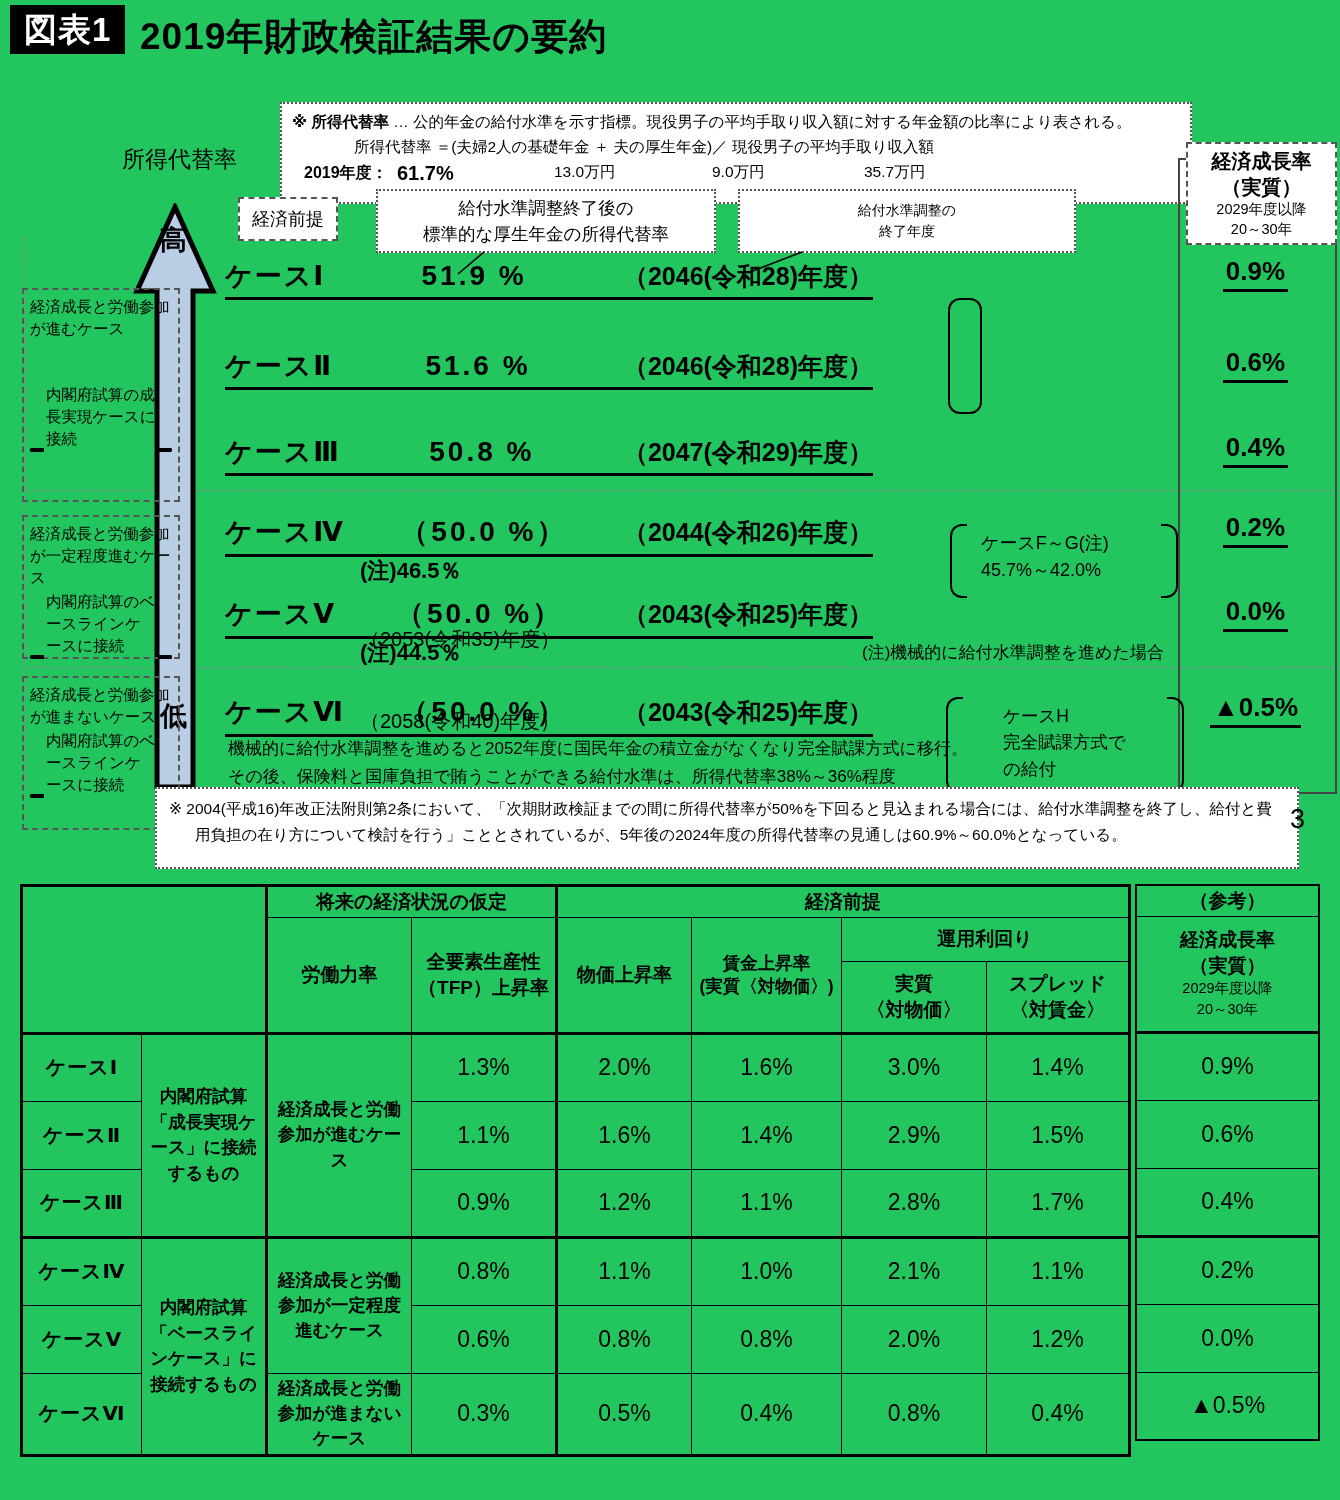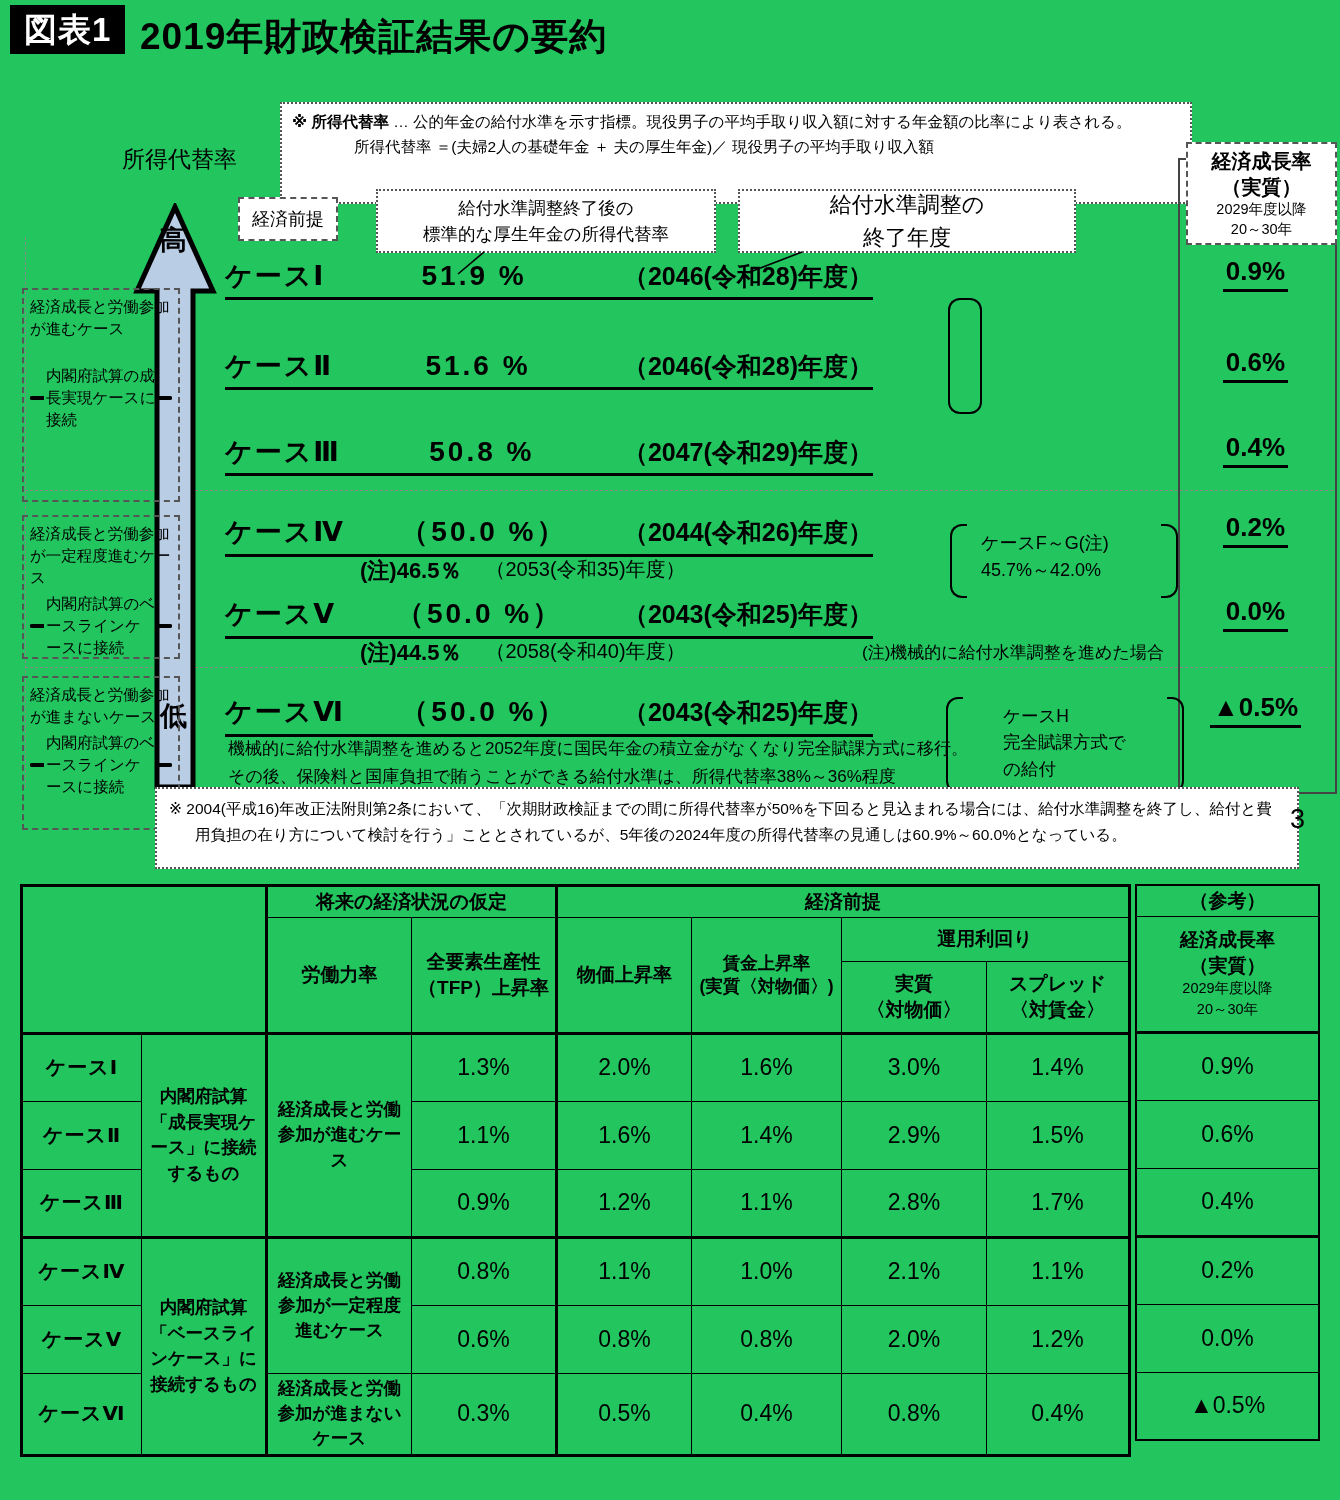--- a/index.html
+++ b/index.html
@@ -23,36 +23,36 @@
   .defbox .l2 { padding-left:62px; }
   .defbox .l3 { position:relative; height:26px; }
   .defbox .l3 span { position:absolute; top:0; }
 
   
   .case-row { display:flex; justify-content:space-between; align-items:baseline;
               border-bottom:3px solid #000; padding-bottom:3px; white-space:nowrap; }
   .c-name { font-size:27px; font-weight:600; letter-spacing:2px; }
   .c-rate { font-size:28px; font-weight:bold; letter-spacing:3px; }
   .c-year { font-size:25px; font-weight:bold; }
-  .sub-row { display:flex; gap:24px; white-space:nowrap; }
+  .sub-row { display:flex; gap:40px; white-space:nowrap;flex-direction:column; }
   .sr-rate { font-size:22px; font-weight:bold; }
   .sr-year { font-size:20px; }
 
   
   .gcol { border:2.5px solid #444; background:transparent; }
   .gval-wrap { width:155px; text-align:center; }
   .gval { display:inline-block; font-size:26px; font-weight:bold; border-bottom:3px solid #000; padding:0 3px 2px; }
 
   
   .hdash { border-top:1.5px dashed #888; height:0; }
   .vdash { border-left:1.5px dashed #888; width:0; }
 
   
   .grpbox { border:2px dashed #555; font-size:15.5px; line-height:1.42; padding:6px 6px; }
-  .paren-group { display:flex; align-items:center; margin-top:4px; }
+  .paren-group { display:flex; align-items:flex-end; margin-top:4px; }
   .bracket { width:12px; border:2px solid #000; }
   .bracket-l { border-right:none; border-radius:12px 0 0 12px; }
   .bracket-r { border-left:none; border-radius:0 12px 12px 0; }
   .paren-text { flex:1; padding:2px 2px; }
 
   
   .snote { display:flex; align-items:stretch; }
   .snote .bracket { width:15px; }
   .snote-text { flex:1; padding:6px 4px 6px 14px; font-size:18px; line-height:1.5; }
 
@@ -82,38 +82,45 @@
   <div class="abs" style="left:10px; top:8px;">
     <span class="fig-tag">図表1</span>
   </div>
   <div class="abs page-title" style="left:140px; top:12px;">2019年財政検証結果の要約</div>
 
   <div class="abs dotbox defbox" style="left:280px; top:102px; width:888px; height:86px;">
     <div class="nowrap">
       <span style="font-weight:bold;">※ 所得代替率</span><span> … 公的年金の給付水準を示す指標。現役男子の平均手取り収入額に対する年金額の比率により表される。</span>
     </div>
     <div class="l2 nowrap">所得代替率 ＝(夫婦2人の基礎年金 ＋ 夫の厚生年金)／ 現役男子の平均手取り収入額</div>
+    <div class="l3">
+      <span style="left:12px; font-weight:bold; font-size:16px;">2019年度：</span>
+      <span style="left:105px; font-weight:bold; font-size:20px; top:-3px;">61.7%</span>
+      <span style="left:262px;">13.0万円</span>
+      <span style="left:420px;">9.0万円</span>
+      <span style="left:572px;">35.7万円</span>
+    </div>
   </div>
 
   <div class="abs" style="left:122px; top:144px; font-size:23px;">所得代替率</div>
 
   <div class="abs vdash" style="left:25px; top:237px; height:551px;"></div>
   <div class="abs hdash" style="left:25px; top:490px; width:1308px;"></div>
   <div class="abs hdash" style="left:25px; top:667px; width:1308px;"></div>
 
   <svg class="abs" style="left:133px; top:203px;" width="84" height="590" viewBox="0 0 84 590">
     <polygon points="42,4 4,88 24,88 24,584 60,584 60,88 80,88" stroke="#000" stroke-width="5" stroke-linejoin="miter" fill="#b9cde5"></polygon>
   </svg>
   <div class="abs" style="left:160px; top:222px; font-size:27px; font-weight:bold;">高</div>
   <div class="abs" style="left:160px; top:698px; font-size:27px; font-weight:bold;">低</div>
 
   <div class="abs dashbox ctr" style="left:238px; top:197px; width:96px; height:40px; font-size:18px;">経済前提</div>
   <div class="abs dotbox ctr pre" style="left:376px; top:189px; width:336px; height:60px; font-size:17.5px; line-height:1.5;">給付水準調整終了後の
 標準的な厚生年金の所得代替率</div>
-  <div class="abs dotbox ctr pre" style="left:738px; top:189px; width:334px; height:60px; font-size:22px; line-height:1.5;">給付水準調整の
+  <div class="abs dotbox ctr pre" style="left:738px; top:189px; width:334px; height:60px; font-size:14px; line-height:1.5;">給付水準調整の
 終了年度</div>
 
   <svg class="abs" style="left:0; top:0; pointer-events:none;" width="1340" height="300">
     <line x1="458" y1="274" x2="484" y2="252" stroke="#000" stroke-width="1.6"></line>
     <line x1="750" y1="272" x2="802" y2="252" stroke="#000" stroke-width="1.6"></line>
   </svg>
 
   <div class="abs gcol" style="left:1178px; top:158px; width:155px; height:632px;"></div>
   <div class="abs dashbox ctr" style="left:1186px; top:142px; width:147px; height:99px; z-index:3; flex-direction:column;">
     <div class="pre" style="font-size:20px; font-weight:600; line-height:1.3;">経済成長率

